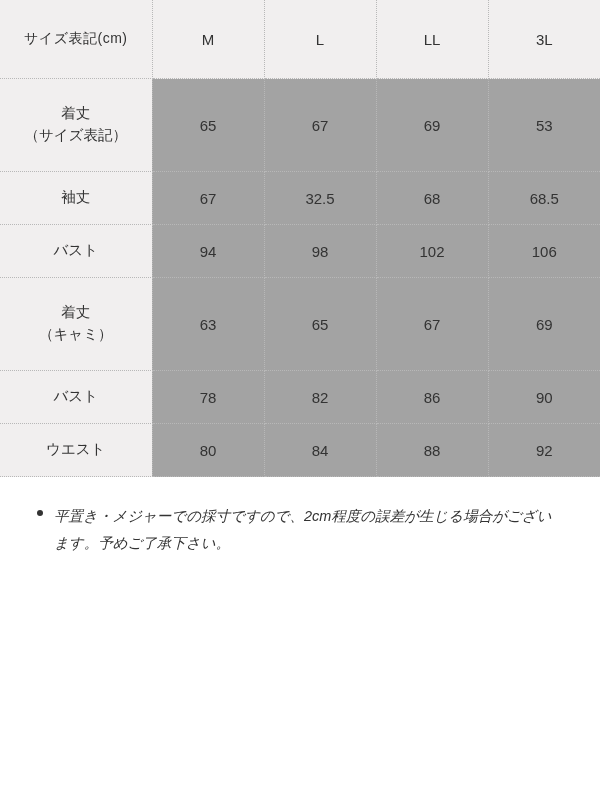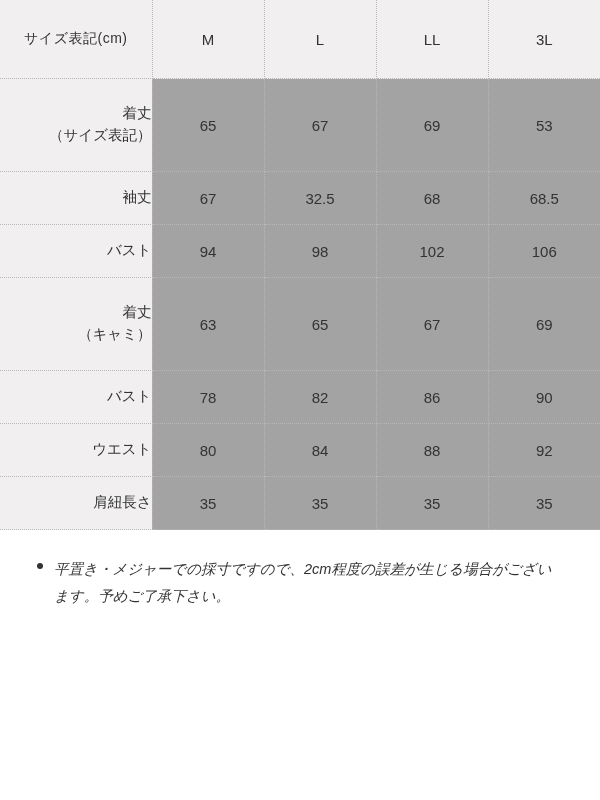--- a/index.html
+++ b/index.html
@@ -51,21 +51,20 @@
     font-size: 15px;
   }
   thead th.head-label {
     font-size: 14px;
     letter-spacing: 0.5px;
   }
   tbody th.row-label {
     background: #f1efef;
     font-size: 14.5px;
     line-height: 1.5;
-    text-align: right;
   }
   tbody td.value {
     background: #a3a3a3;
     font-size: 15px;
   }
   tr.tall th, tr.tall td { height: 92px; }
   tr.short th, tr.short td { height: 52px; }
 
   .note-wrap {
     padding: 26px 34px 0 34px;
@@ -168,27 +167,20 @@
       </tr>
 
       <tr class="short">
         <th class="row-label">ウエスト</th>
         <td class="value">80</td>
         <td class="value">84</td>
         <td class="value">88</td>
         <td class="value">92</td>
       </tr>
 
-      <tr class="short">
-        <th class="row-label">肩紐長さ</th>
-        <td class="value">35</td>
-        <td class="value">35</td>
-        <td class="value">35</td>
-        <td class="value">35</td>
-      </tr>
 
     </tbody>
   </table>
 
   <div class="note-wrap">
     <ul class="note">
       <li>
         <span class="bullet"></span>
         <span>平置き・メジャーでの採寸ですので、2cm程度の誤差が生じる場合がございます。予めご了承下さい。</span>
       </li>

